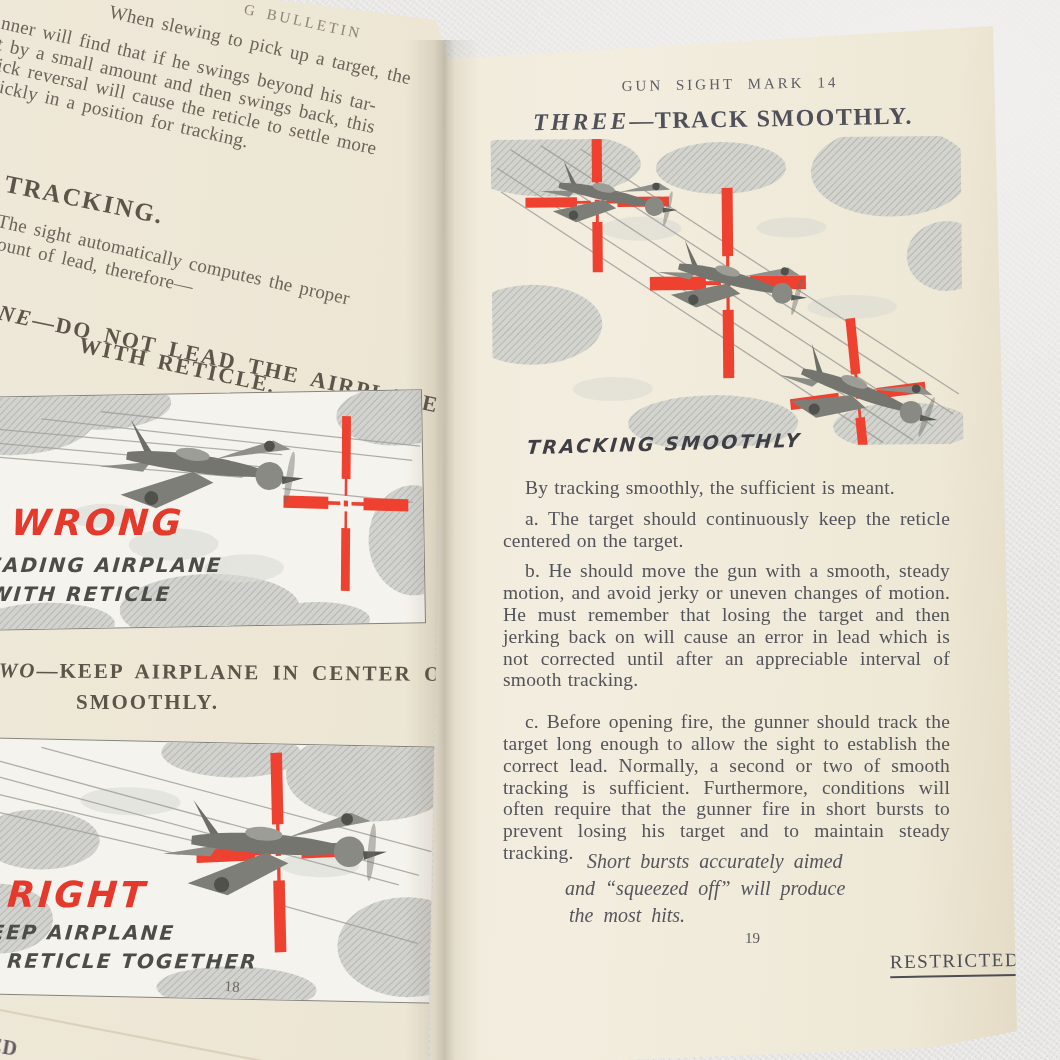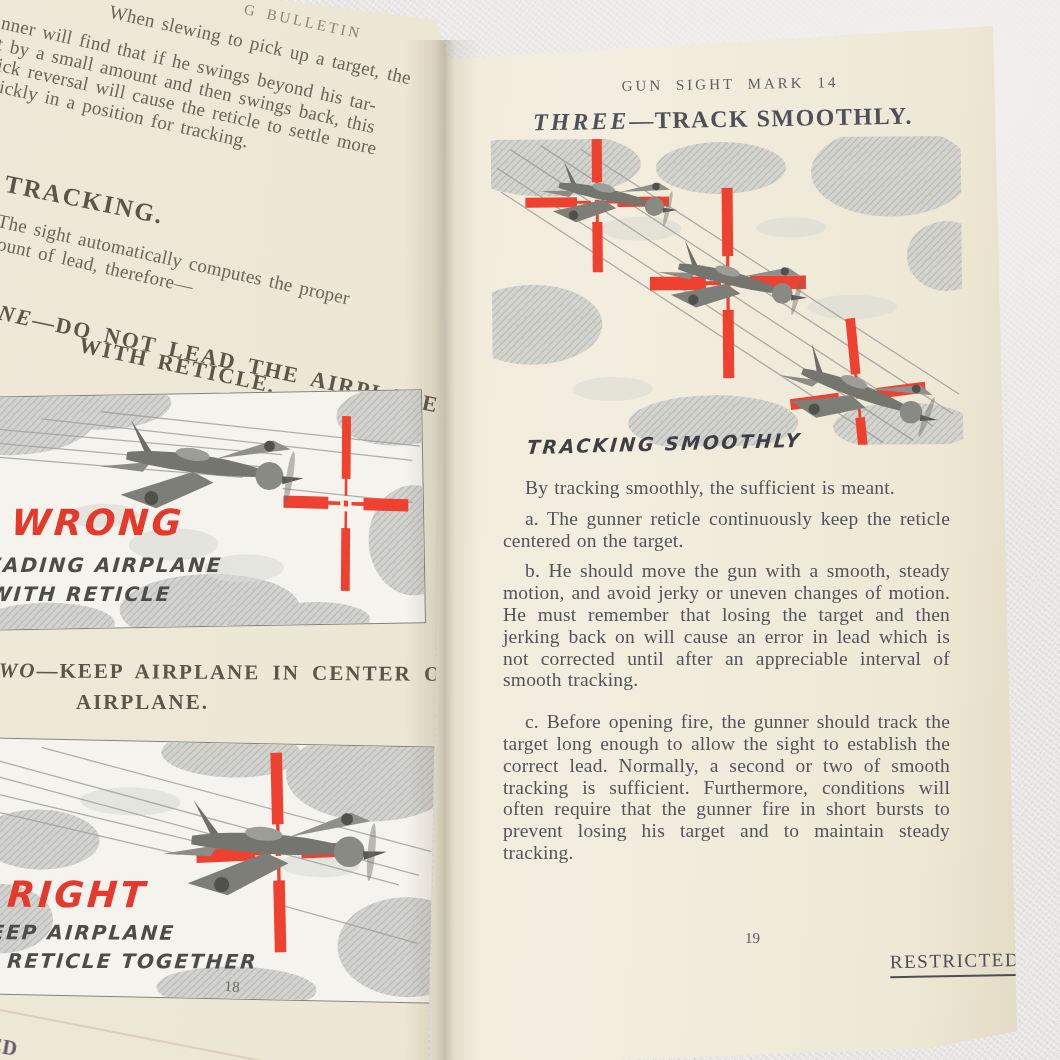--- a/index.html
+++ b/index.html
@@ -119,21 +119,21 @@
         </g>
         <use href="#reA" transform="translate(363,112) scale(0.8,1.12) rotate(2)"></use>
         <use href="#plA" transform="translate(215,72) rotate(10) scale(1.55)"></use>
       </svg>
       <div class="abs hand" style="left:30px;top:105px;transform:rotate(1deg) skewX(-4deg);font-size:36px;letter-spacing:3px;color:#e5392b;">WRONG</div>
       <div class="abs hand" style="left:-10px;top:155px;transform:rotate(1deg) skewX(-4deg);font-size:20px;letter-spacing:2px;color:#4c4c48;">LEADING AIRPLANE</div>
       <div class="abs hand" style="left:6px;top:184px;transform:rotate(1deg) skewX(-4deg);font-size:20px;letter-spacing:2px;color:#4c4c48;">WITH RETICLE</div>
     </div>
 
     <div class="abs serif lp-head" style="left:-16px;top:658px;transform:rotate(0.5deg);font-size:21px;word-spacing:5px;"><i>TWO</i><span>—KEEP AIRPLANE IN CENTER OF</span></div>
-    <div class="abs serif lp-head" style="left:76px;top:690px;font-size:21px;">AIRPLANE.</div>
+    <div class="abs serif lp-head" style="left:76px;top:690px;font-size:21px;">SMOOTHLY.</div>
 
     <div class="abs figbox" style="left:-22px;top:742px;width:460px;height:255px;transform:rotate(1.2deg);">
       <svg width="460" height="255" viewBox="0 0 460 255" style="position:absolute;left:0;top:0;">
         <defs>
           <pattern id="hB" width="5" height="5" patternUnits="userSpaceOnUse" patternTransform="rotate(45)">
             <rect width="5" height="5" fill="#cfcfcb"></rect>
               <line x1="0" y1="0" x2="0" y2="5" stroke="#a6a6a1" stroke-width="1.5"></line>
           </pattern>
           <g id="plB">
             <path d="M-62,10 L-30,2 L-34,9 Z" fill="#8c8c86"></path>
@@ -265,25 +265,30 @@
       <use href="#reC" transform="translate(236,145) scale(1.0,1.22)"></use>
       <use href="#plC" transform="translate(238,142) rotate(16) scale(1.15)"></use>
       <use href="#reC" transform="translate(365,259) scale(0.87,1.0) rotate(-6)"></use>
       <use href="#plC" transform="translate(363,255) rotate(22) scale(1.25)"></use>
     </svg>
 
     <div class="abs hand" style="left:528px;top:436px;transform:rotate(-1.5deg) skewX(-6deg);font-size:19px;letter-spacing:2.5px;color:#3e3e44;">TRACKING SMOOTHLY</div>
 
     <div class="abs rp-body" style="left:503px;top:477px;width:447px;">
       <p>By tracking smoothly, the sufficient is meant.</p>
-      <p>a. The gunner reticle continuously keep the reticle centered on the target.</p>
+      <p>a. The target should continuously keep the reticle centered on the target.</p>
       <p>b. He should move the gun with a smooth, steady motion, and avoid jerky or uneven changes of motion. He must remember that losing the target and then jerking back on will cause an error in lead which is not corrected until after an appreciable interval of smooth tracking.</p>
       <p>c. Before opening fire, the gunner should track the target long enough to allow the sight to establish the correct lead. Normally, a second or two of smooth tracking is sufficient. Furthermore, conditions will often require that the gunner fire in short bursts to prevent losing his target and to maintain steady tracking.</p>
     </div>
 
+    <div class="abs quote" style="left:565px;top:848px;">
+      <div style="margin-left:22px;">Short bursts accurately aimed</div>
+      <div style="margin-left:0px;">and “squeezed off” will produce</div>
+      <div style="margin-left:4px;">the most hits.</div>
+    </div>
 
     <div class="abs" style="left:745px;top:930px;font-size:15px;color:#5a5a60;">19</div>
 
     <div class="abs restricted" style="left:890px;top:950px;transform:rotate(-1deg);">RESTRICTED</div>
   </div>
 
   <div class="abs gutter"></div>
 </div>
 
 </body></html>

